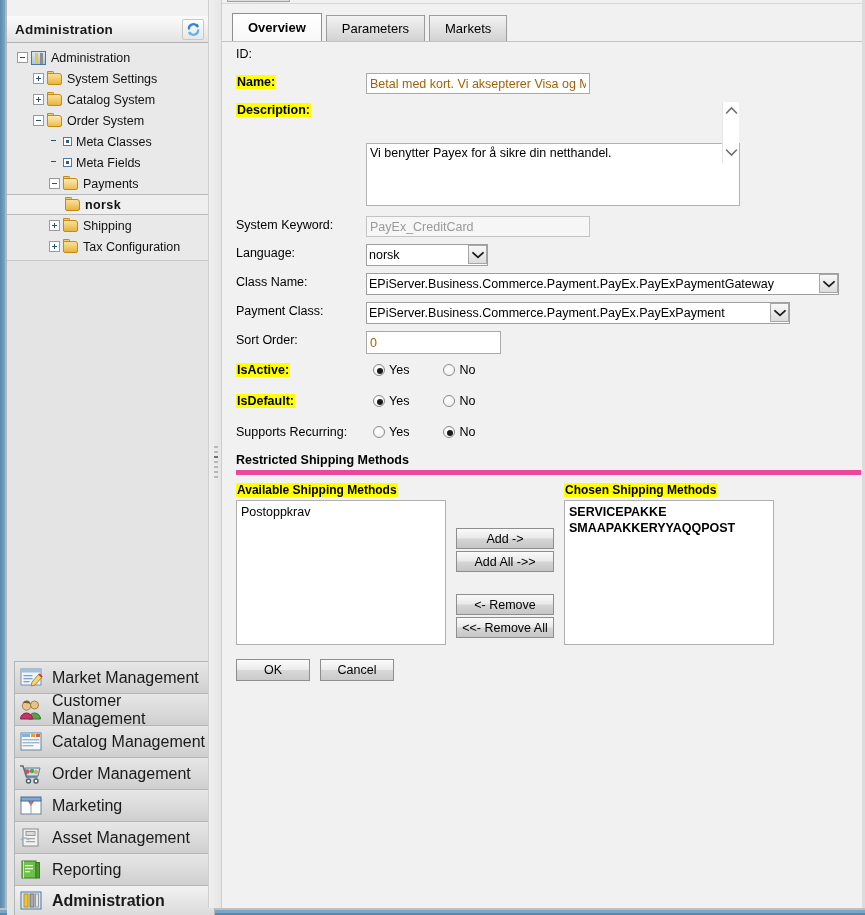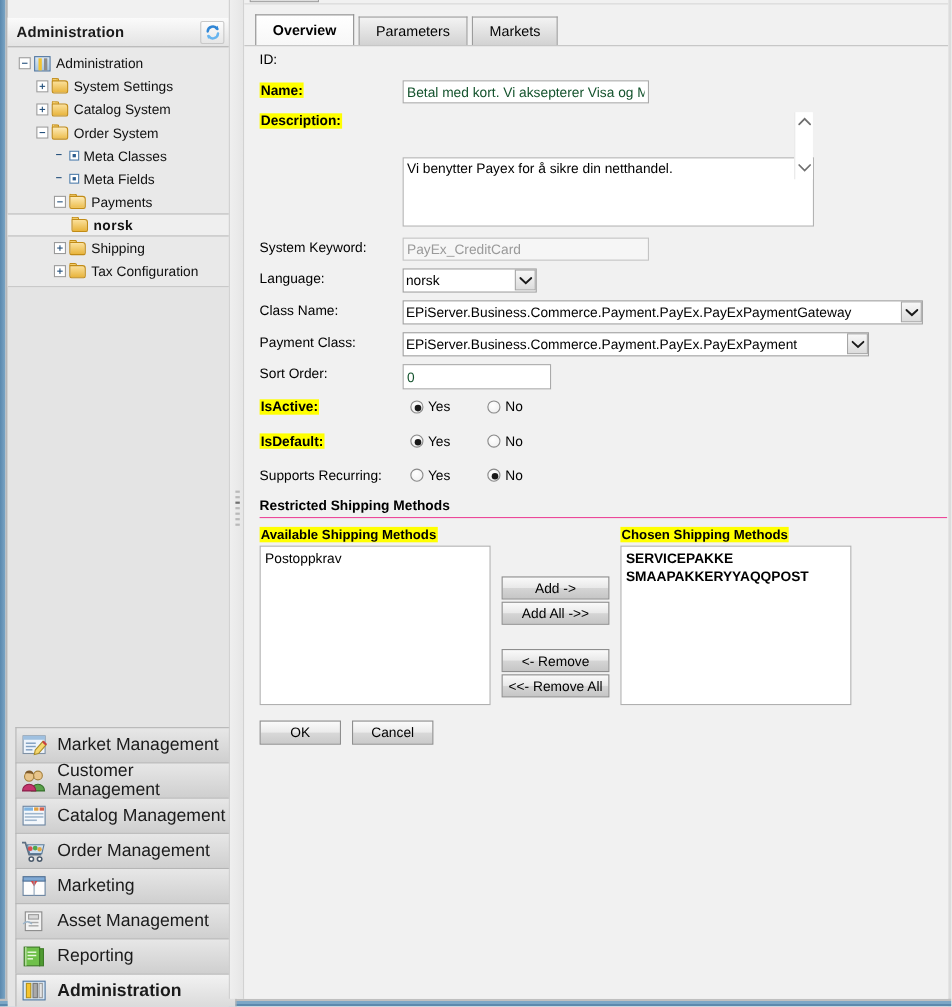--- a/index.html
+++ b/index.html
@@ -192,21 +192,21 @@
   .hl { background:#ffff00; padding:0 1px; font-weight:600; }
   .val { font-size:12.5px; padding-top:2px; }
 
   input.txt {
     font-family:"Liberation Sans", sans-serif;
     font-size:12.5px;
     height:21px;
     border:1px solid #aaa;
     background:#fff;
     padding:1px 3px;
-    color:#14532d;
+    color:#a16207;
     outline:none;
   }
   input.txt.ro { background:#f6f6f6; color:#9a9a9a; border-color:#c4c4c4; }
   textarea.ta {
     font-family:"Liberation Sans", sans-serif;
     font-size:12.5px;
     border:1px solid #b3b3b3;
     background:#fff;
     width:374px; height:63px;
     padding:2px 3px;
@@ -244,21 +244,21 @@
     margin-right:4px; position:relative; flex:0 0 auto;
   }
   .rdot.on::after {
     content:""; position:absolute; left:3px; top:3px; width:6px; height:6px;
     border-radius:50%; background:#1a1a1a;
   }
 
   .sectionhdr {
     margin-top:9px;
     font-size:12.5px; font-weight:bold;
-    border-bottom:1px solid #ec4899;
+    border-bottom:5px solid #ec4899;
     padding-bottom:3px;
     width:625px;
   }
   .listsrow { display:flex; margin-top:8px; }
   .listcol { width:210px; }
   .listcap { font-size:12px; margin-bottom:3px; display:inline-block; }
   .listbox {
     width:210px; height:145px;
     border:1px solid #b0b0b0;
     background:#fff;

